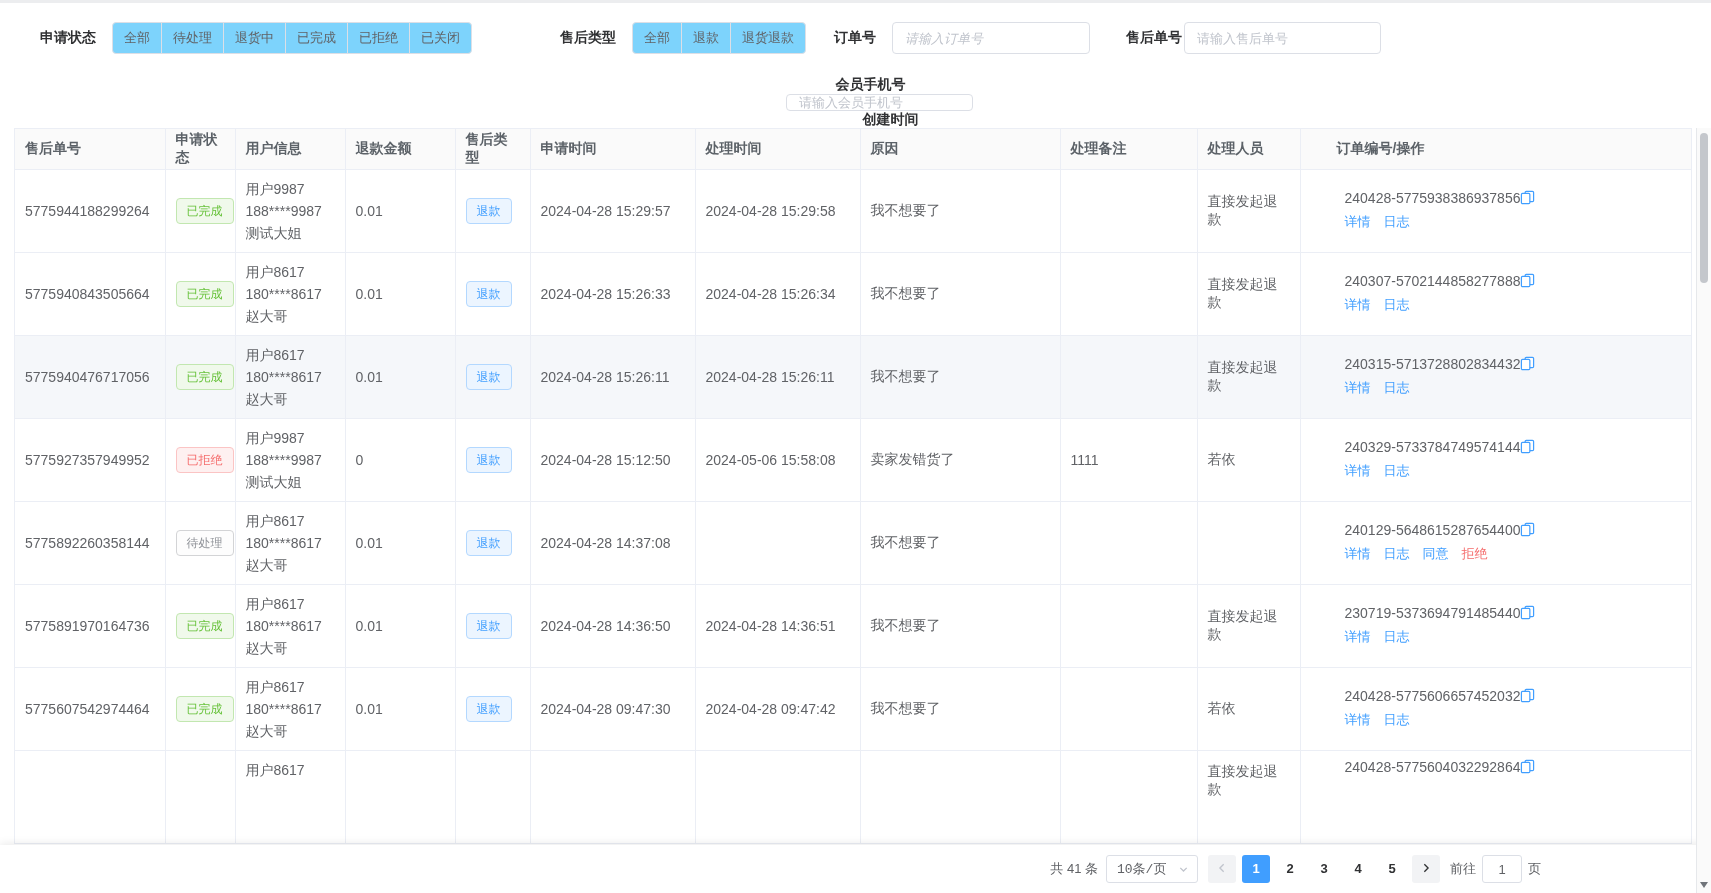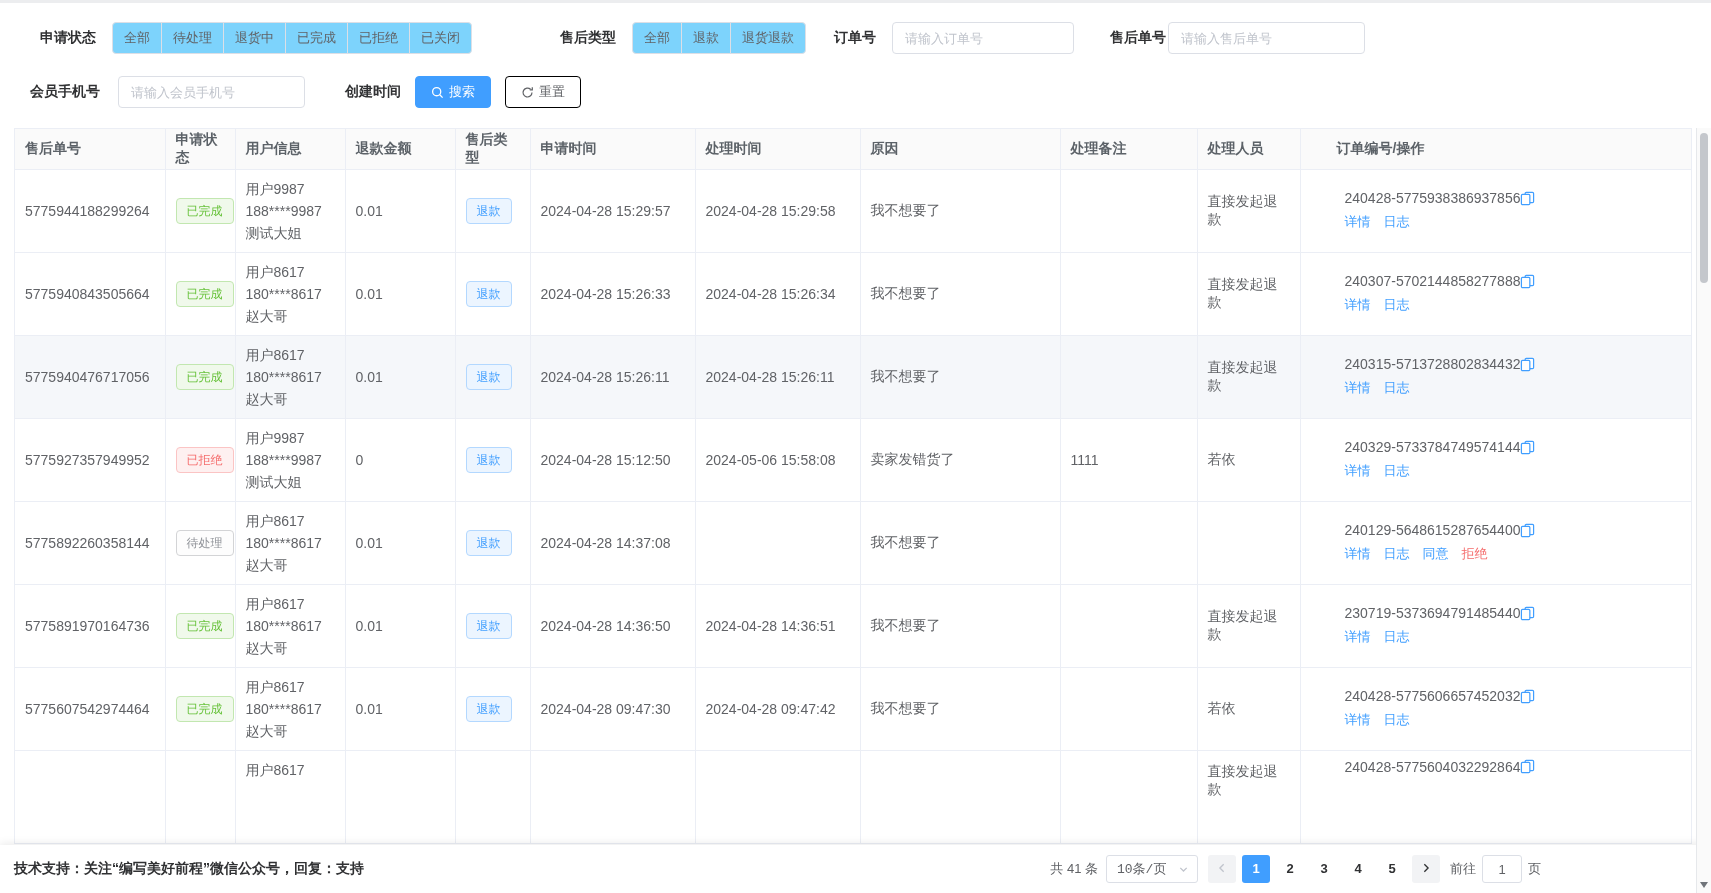--- a/index.html
+++ b/index.html
@@ -10,37 +10,37 @@
     font-family: "Liberation Sans", "DejaVu Sans", sans-serif;
     color: #606266;
     overflow: hidden;
   }
   .top-edge { height: 3px; background: #ecedef; }
 
   
   .filters { padding-top: 19px; }
   .filter-row { display: flex; align-items: center; height: 32px; }
   .filter-row.r1 { padding-left: 40px; }
-  .filter-row.r2 { padding-left: 30px; margin-top: 22px; }
+  .filter-row.r2 { padding-left: 30px; margin-top: 22px; flex-direction: column; }
   .flabel { font-size: 14px; font-weight: bold; color: #303133; white-space: nowrap; }
   .btn-group { display: inline-flex; margin-left: 16px; }
   .btn-group button {
     height: 32px; padding: 0 11px; font-size: 13px; color: #606266;
     background: #7dd3fc; border: 1px solid #dcdfe6; margin-left: -1px;
     cursor: pointer; font-family: inherit; white-space: nowrap;
   }
   .btn-group button:first-child { border-radius: 4px 0 0 4px; margin-left: 0; }
   .btn-group button:last-child { border-radius: 0 4px 4px 0; }
   .txt-input {
     height: 32px; border: 1px solid #dcdfe6; border-radius: 4px;
     padding: 0 12px; font-size: 13px; color: #606266; font-family: inherit;
     outline: none;
   }
   .txt-input::placeholder { color: #c0c4cc; }
-  .in-order { width: 182px; margin-left: 16px; }
+  .in-order { width: 198px; margin-left: 16px; font-style: italic; }
   .in-aftersale { width: 197px; margin-left: 2px; }
   .in-phone { width: 187px; margin-left: 18px; }
   .ml-type { margin-left: 88px; }
   .ml-order { margin-left: 28px; }
   .ml-asno { margin-left: 36px; }
   .ml-created { margin-left: 40px; }
   .date-range {
     display: flex; align-items: center; width: 355px; height: 32px;
     border: 1px solid #dcdfe6; border-radius: 4px; margin-left: 16px;
     padding: 0 10px; font-size: 13px;
@@ -77,21 +77,21 @@
   .tag {
     display: inline-block; height: 26px; line-height: 24px; padding: 0 10px;
     border: 1px solid; border-radius: 4px; font-size: 12px; white-space: nowrap;
   }
   .tag-success { color: #67c23a; border-color: #c2e7b0; background: #f0f9eb; }
   .tag-danger  { color: #f56c6c; border-color: #fbc4c4; background: #fef0f0; }
   .tag-info    { color: #909399; border-color: #d3d4d6; background: #fdfdfd; }
   .tag-primary { color: #409eff; border-color: #b3d8ff; background: #ecf5ff; }
   th.c-order { padding-left: 36px; }
   td.c-order { padding-left: 44px; }
-  .order-line { display: flex; align-items: center; color: #606266; }
+  .order-line { display: flex; color: #606266; }
   .copy-ic { display: inline-flex; cursor: pointer; }
   .actions { margin-top: 7px; display: flex; gap: 13px; align-items: flex-end; }
   .lnk { color: #409eff; font-size: 13px; text-decoration: none; cursor: pointer; }
   .lnk.danger { color: #f56c6c; }
   tr.clipped { height: 140px; }
   tr.clipped td { vertical-align: top; }
   tr.clipped .tag { margin-top: 84px; }
   tr.clipped td.c-handler { padding-top: 12px; }
 
   
@@ -465,21 +465,20 @@
                 </svg>
               </span>
             </div>
           </td>
         </tr>
       </tbody>
   </table>
 </div>
 
 <div class="footer">
-  <span class="support">技术支持：关注“编写美好前程”微信公众号，回复：支持</span>
   <div class="pagination">
     <span>共 41 条</span>
     <div class="psize">
       <span>10条/页</span>
       <span style="display:inline-flex">
         <svg width="11" height="11" viewBox="0 0 12 12" fill="none" stroke="#c0c4cc" stroke-width="1.4">
             <path d="M2.5 4.2 L6 7.7 L9.5 4.2"></path>
           </svg>
       </span>
     </div>

